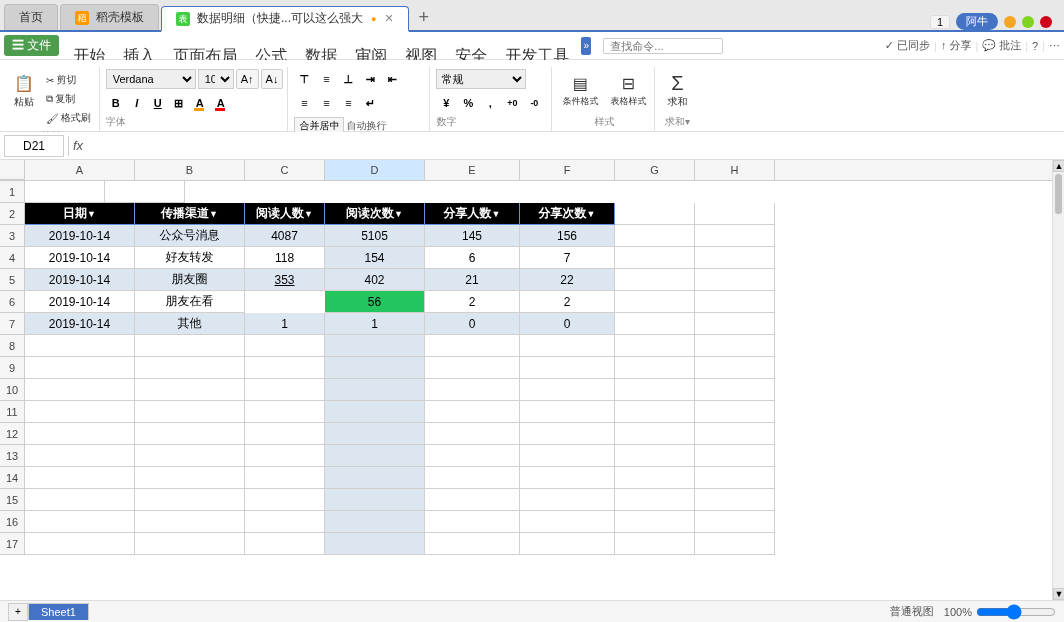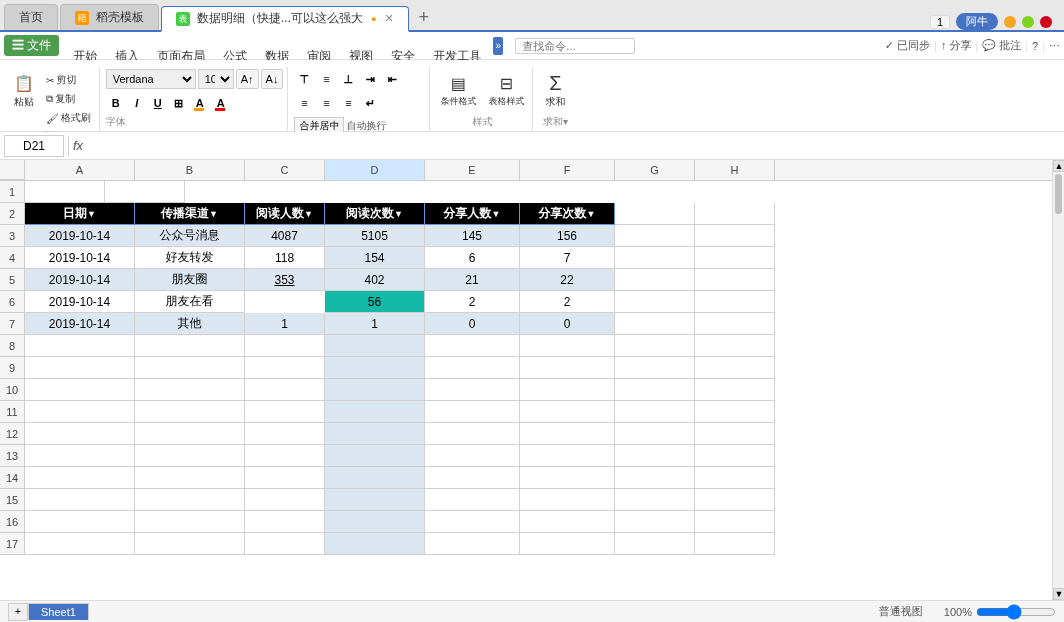--- a/index.html
+++ b/index.html
@@ -10,21 +10,21 @@
       height: 28px;
       display: flex;
       align-items: center;
       padding: 0 4px;
       gap: 2px;
       border-bottom: 1px solid #e0e0e0;
     }
     .menu-item {
       padding: 2px 8px;
       cursor: pointer;
-      font-size: 12px;
+      font-size: 16px;
       color: #333;
       border-radius: 2px;
       margin-top: 21px;
     }
     .menu-search {
       margin-left: 8px;
       padding: 1px 6px;
       border: 1px solid #ccc;
       border-radius: 2px;
       font-size: 11px;
@@ -438,20 +438,33 @@
         <button class="fmt-btn">≡</button>
         <button class="fmt-btn">↵</button>
       </div>
       <div style="display:flex;align-items:center;margin-top:2px;gap:2px;">
         <button style="font-size:10px;padding:1px 4px;border:1px solid #ccc;background:#f5f5f5;cursor:pointer;">合并居中</button>
         <span style="font-size:10px;color:#555;">自动换行</span>
       </div>
       <span class="ribbon-group-label">对齐方式</span>
     </div>
 
+    <div class="ribbon-group" style="min-width:120px;align-items:flex-start;">
+      <select style="width:90px;height:20px;font-size:11px;border:1px solid #ccc;">
+        <option>常规</option>
+      </select>
+      <div style="display:flex;gap:2px;margin-top:2px;">
+        <button class="fmt-btn">¥</button>
+        <button class="fmt-btn">%</button>
+        <button class="fmt-btn">,</button>
+        <button class="fmt-btn" style="font-size:9px;">+0</button>
+        <button class="fmt-btn" style="font-size:9px;">-0</button>
+      </div>
+      <span class="ribbon-group-label">数字</span>
+    </div>
 
     <div class="ribbon-group">
       <div style="display:flex;gap:4px;">
         <div class="ribbon-btn" style="flex-direction:column;align-items:center;">
           <div class="ribbon-icon">▤</div>
           <span style="font-size:9px;">条件格式</span>
         </div>
         <div class="ribbon-btn" style="flex-direction:column;align-items:center;">
           <div class="ribbon-icon">⊟</div>
           <span style="font-size:9px;">表格样式</span>
@@ -546,21 +559,21 @@
           <div class="cell data-row-odd center" style="width:95px;">22</div>
           <div class="cell" style="width:80px;"></div>
           <div class="cell" style="width:80px;"></div>
         </div>
 
         <div class="grid-row">
           <div class="row-header">6</div>
           <div class="cell data-row-even center" style="width:110px;">2019-10-14</div>
           <div class="cell data-row-even center" style="width:110px;">朋友在看</div>
           <div class="cell data-row-even center" style="width:80px;margin-top:36px;">48</div>
-          <div class="cell data-row-even center" style="width:100px;background:#14b8a6;">56</div>
+          <div class="cell data-row-even center" style="width:100px;background:#22c55e;">56</div>
           <div class="cell data-row-even center" style="width:95px;">2</div>
           <div class="cell data-row-even center" style="width:95px;">2</div>
           <div class="cell" style="width:80px;"></div>
           <div class="cell" style="width:80px;"></div>
         </div>
 
         <div class="grid-row">
           <div class="row-header">7</div>
           <div class="cell data-row-odd center" style="width:110px;">2019-10-14</div>
           <div class="cell data-row-odd center" style="width:110px;">其他</div>
@@ -691,16 +704,16 @@
       <div style="width:12px;height:12px;background:#e0e0e0;border:1px solid #ccc;display:flex;align-items:center;justify-content:center;cursor:pointer;font-size:9px;">▲</div>
       <div class="scrollbar-thumb"></div>
       <div style="margin-top:auto;width:12px;height:12px;background:#e0e0e0;border:1px solid #ccc;display:flex;align-items:center;justify-content:center;cursor:pointer;font-size:9px;">▼</div>
     </div>
   </div>
 
   <div class="bottom-bar">
     <button style="width:20px;height:18px;background:#f0f0f0;border:1px solid #ccc;cursor:pointer;font-size:10px;">+</button>
     <div class="sheet-tab active">Sheet1</div>
     <span style="margin-left:auto;font-size:11px;color:#555;">普通视图</span>
-    <span style="margin-left:21px;font-size:11px;">100%</span>
+    <span style="margin-left:10px;font-size:11px;">100%</span>
     <input type="range" min="10" max="200" value="100" style="width: 80px; margin-left: 4px;">
   </div>
 </div>
 
 </body></html>

